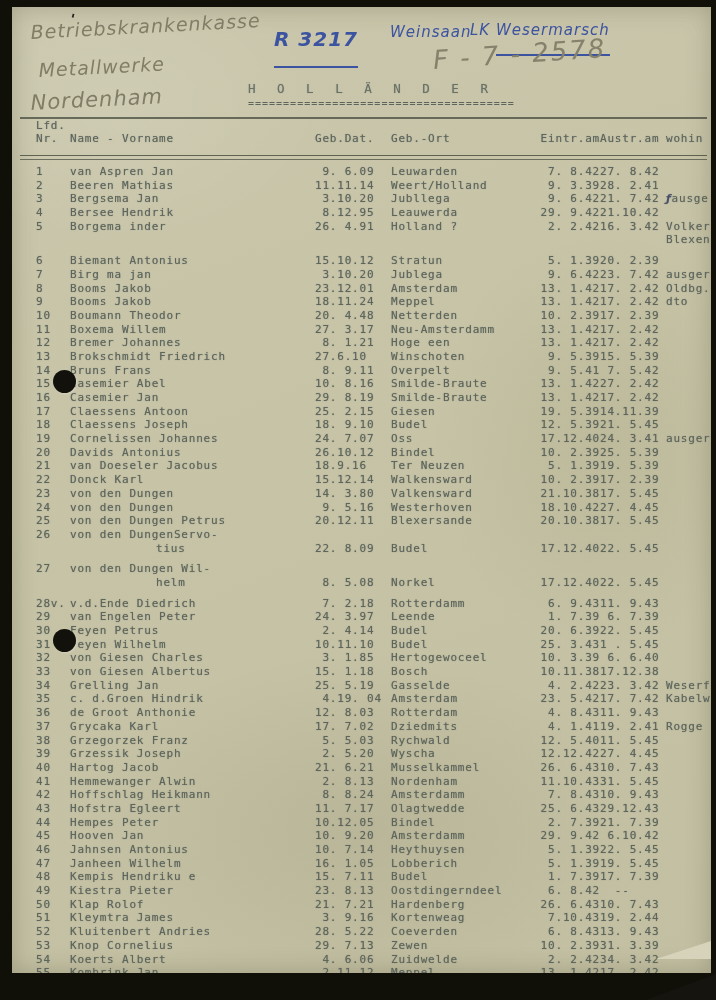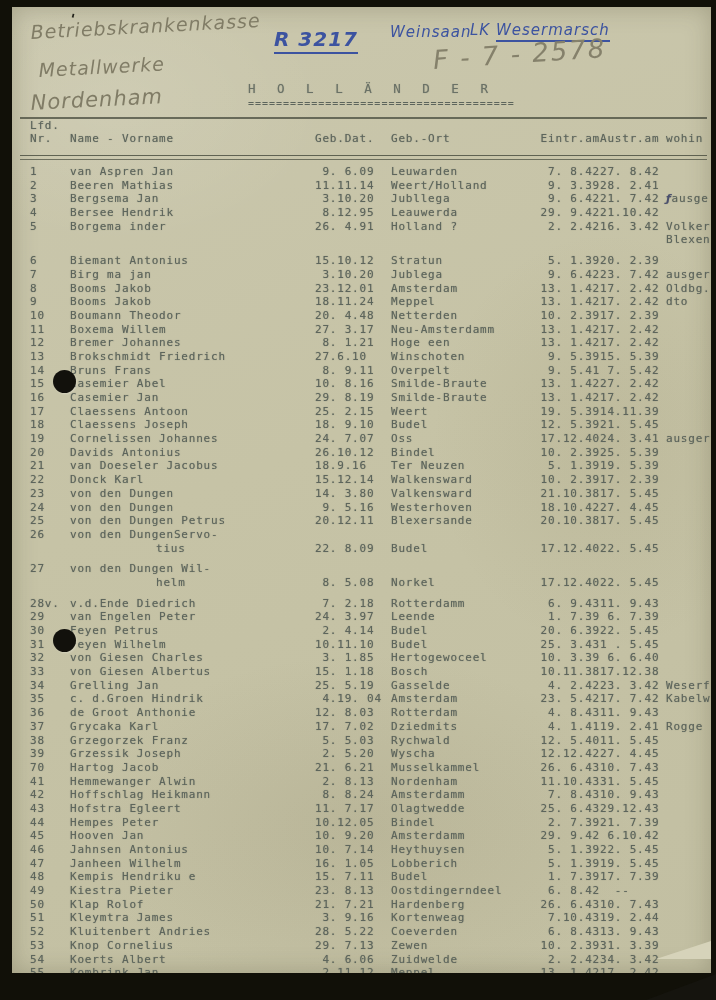--- a/index.html
+++ b/index.html
@@ -11,32 +11,32 @@
       radial-gradient(ellipse 250px 300px at 85% 45%, rgba(120,110,70,.10), rgba(0,0,0,0) 70%),
       radial-gradient(ellipse 400px 250px at 50% 85%, rgba(110,100,70,.12), rgba(0,0,0,0) 70%),
       linear-gradient(160deg, #cac7ad 0%, #c6c3a6 45%, #c2bfa2 100%);
     box-shadow: inset 0 0 25px rgba(60,55,30,.25);}
   
   .tw{color:#5d655c;text-shadow:0 0 1px rgba(80,90,80,.55);letter-spacing:.8px;font-size:11px;white-space:pre;}
   
   .pencil{font-family:"DejaVu Sans",sans-serif;font-style:italic;color:#807c66;transform:rotate(-3deg);transform-origin:left top;letter-spacing:1px;}
   .ink{font-family:"DejaVu Sans",sans-serif;font-style:italic;color:#3c53a0;letter-spacing:1px;}
   .hand-pos{position:absolute;white-space:nowrap;}
-  .underlined{border-bottom:2px solid currentColor;padding-bottom:1px;}
+  .underlined{border-bottom:2px solid currentColor;padding-bottom:15px;}
   
   #title-block{position:absolute;left:236px;top:62px;text-align:left;margin-top:12px;}
   #doc-title{font-size:12.5px;letter-spacing:7px;color:#6a7166;text-shadow:0 0 1px rgba(90,100,90,.5);}
   #title-underline{font-size:10px;letter-spacing:1px;color:#5d655c;margin-top:2px;}
   
   .rule{position:absolute;left:8px;right:4px;border-top:2px solid rgba(70,74,60,.75);}
   .double-rule{position:absolute;left:8px;right:4px;height:3px;border-top:1.7px solid rgba(70,74,60,.8);border-bottom:1.7px solid rgba(70,74,60,.7);}
   
   #col-header{position:absolute;left:0;top:112px;width:100%;}
   .hrow{display:flex;}
-  .c-nr{width:58px;padding-left:18px;box-sizing:border-box;flex:none;}
+  .c-nr{width:58px;padding-left:24px;box-sizing:border-box;flex:none;}
   .c-name{width:208px;flex:none;}
   .c-geb{width:76px;flex:none;margin-left:37px;}
   .c-ort{width:146px;flex:none;}
   .c-ein{width:63px;flex:none;text-align:right;}
   .c-aus{width:66px;flex:none;}
   .c-wohin{flex:1;min-width:0;white-space:pre;}
   #roster{position:absolute;left:0;top:158px;width:100%;}
   .row{display:flex;height:13.7px;line-height:13.7px;}
   .gap{height:7px;}
   .cont-indent{padding-left:86px;box-sizing:border-box;}
@@ -241,21 +241,21 @@
           <span class="c-geb tw">29. 8.19</span>
           <span class="c-ort tw">Smilde-Braute</span>
           <span class="c-ein tw">13. 1.42</span>
           <span class="c-aus tw">17. 2.42</span>
           <span class="c-wohin tw"></span>
         </div>
         <div class="row">
           <span class="c-nr tw">17</span>
           <span class="c-name tw">Claessens Antoon</span>
           <span class="c-geb tw">25. 2.15</span>
-          <span class="c-ort tw">Weert</span>
+          <span class="c-ort tw">Giesen</span>
           <span class="c-ein tw">19. 5.39</span>
           <span class="c-aus tw">14.11.39</span>
           <span class="c-wohin tw"></span>
         </div>
         <div class="row">
           <span class="c-nr tw">18</span>
           <span class="c-name tw">Claessens Joseph</span>
           <span class="c-geb tw">18. 9.10</span>
           <span class="c-ort tw">Budel</span>
           <span class="c-ein tw">12. 5.39</span>
@@ -465,21 +465,21 @@
         <div class="row">
           <span class="c-nr tw">39</span>
           <span class="c-name tw">Grzessik Joseph</span>
           <span class="c-geb tw"> 2. 5.20</span>
           <span class="c-ort tw">Wyscha</span>
           <span class="c-ein tw">12.12.42</span>
           <span class="c-aus tw">27. 4.45</span>
           <span class="c-wohin tw"></span>
         </div>
         <div class="row">
-          <span class="c-nr tw">70</span>
+          <span class="c-nr tw">40</span>
           <span class="c-name tw">Hartog Jacob</span>
           <span class="c-geb tw">21. 6.21</span>
           <span class="c-ort tw">Musselkammel</span>
           <span class="c-ein tw">26. 6.43</span>
           <span class="c-aus tw">10. 7.43</span>
           <span class="c-wohin tw"></span>
         </div>
         <div class="row">
           <span class="c-nr tw">41</span>
           <span class="c-name tw">Hemmewanger Alwin</span>

